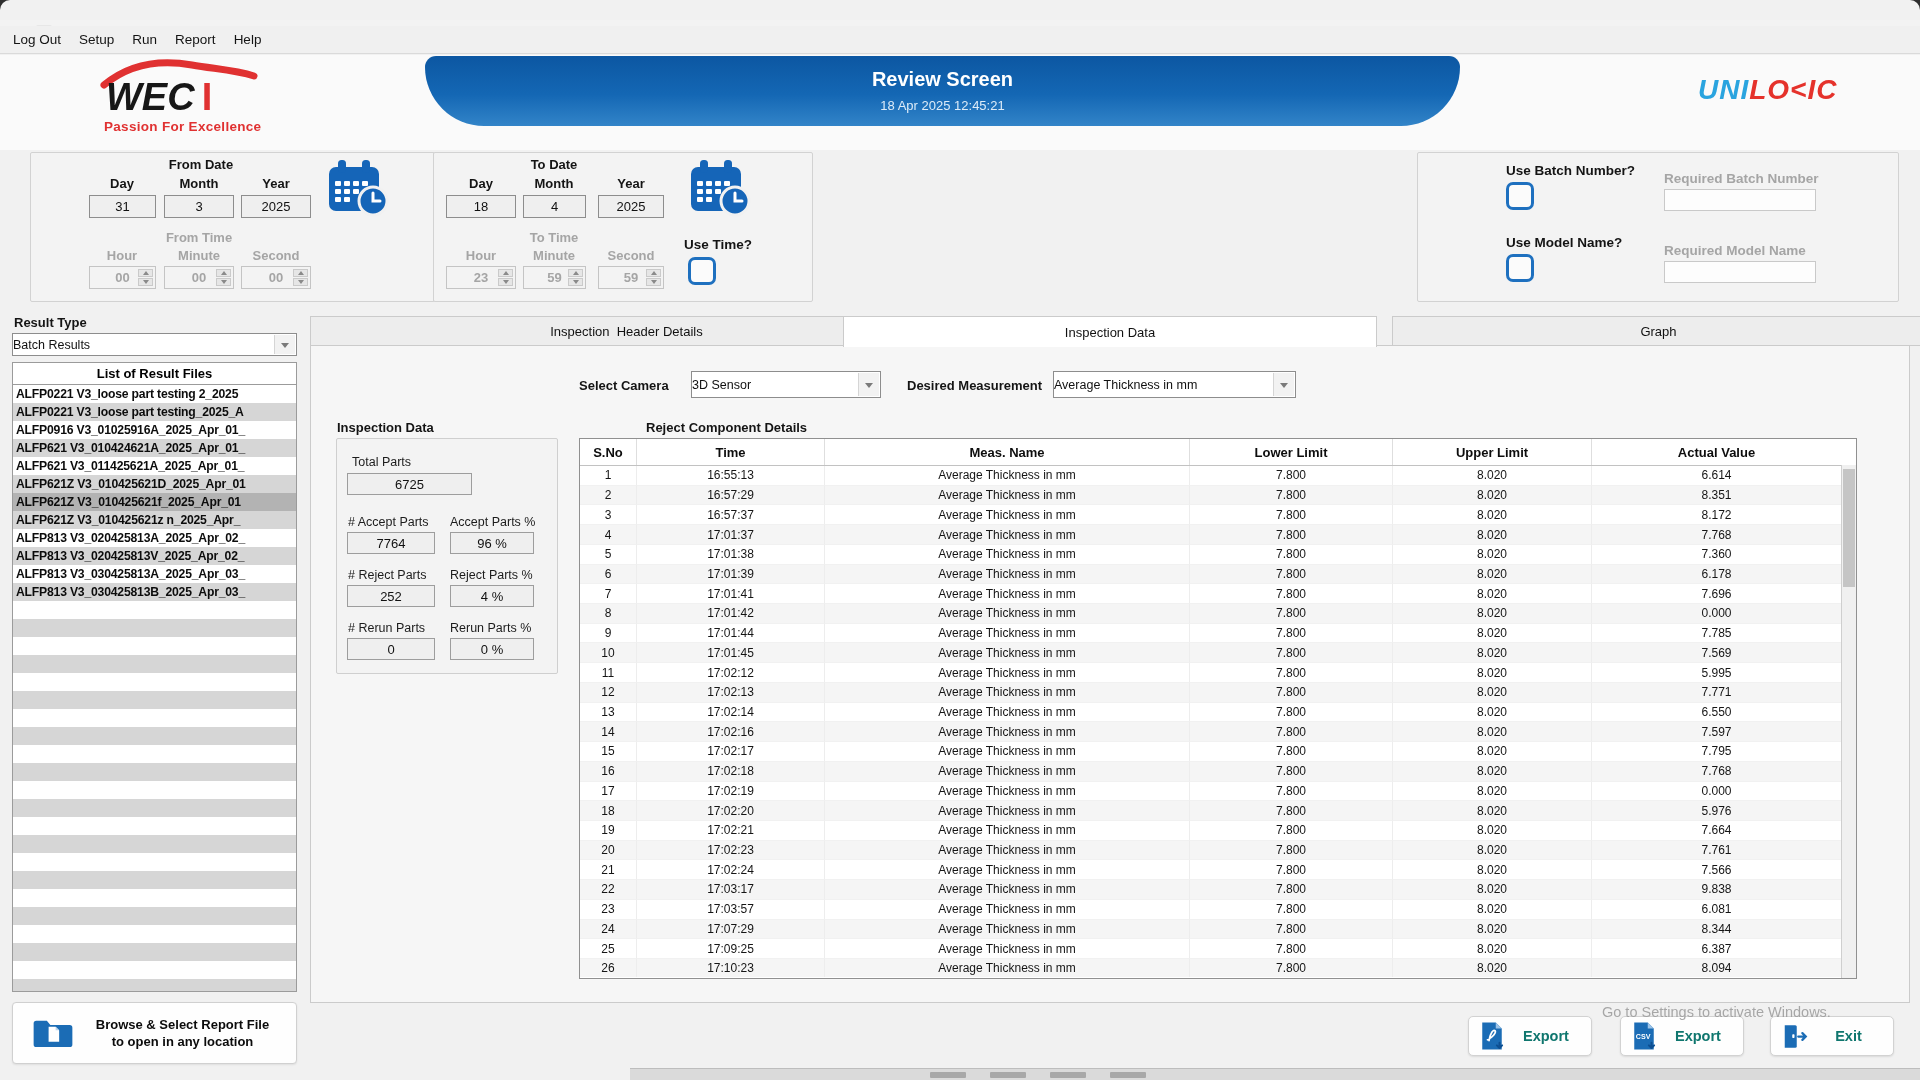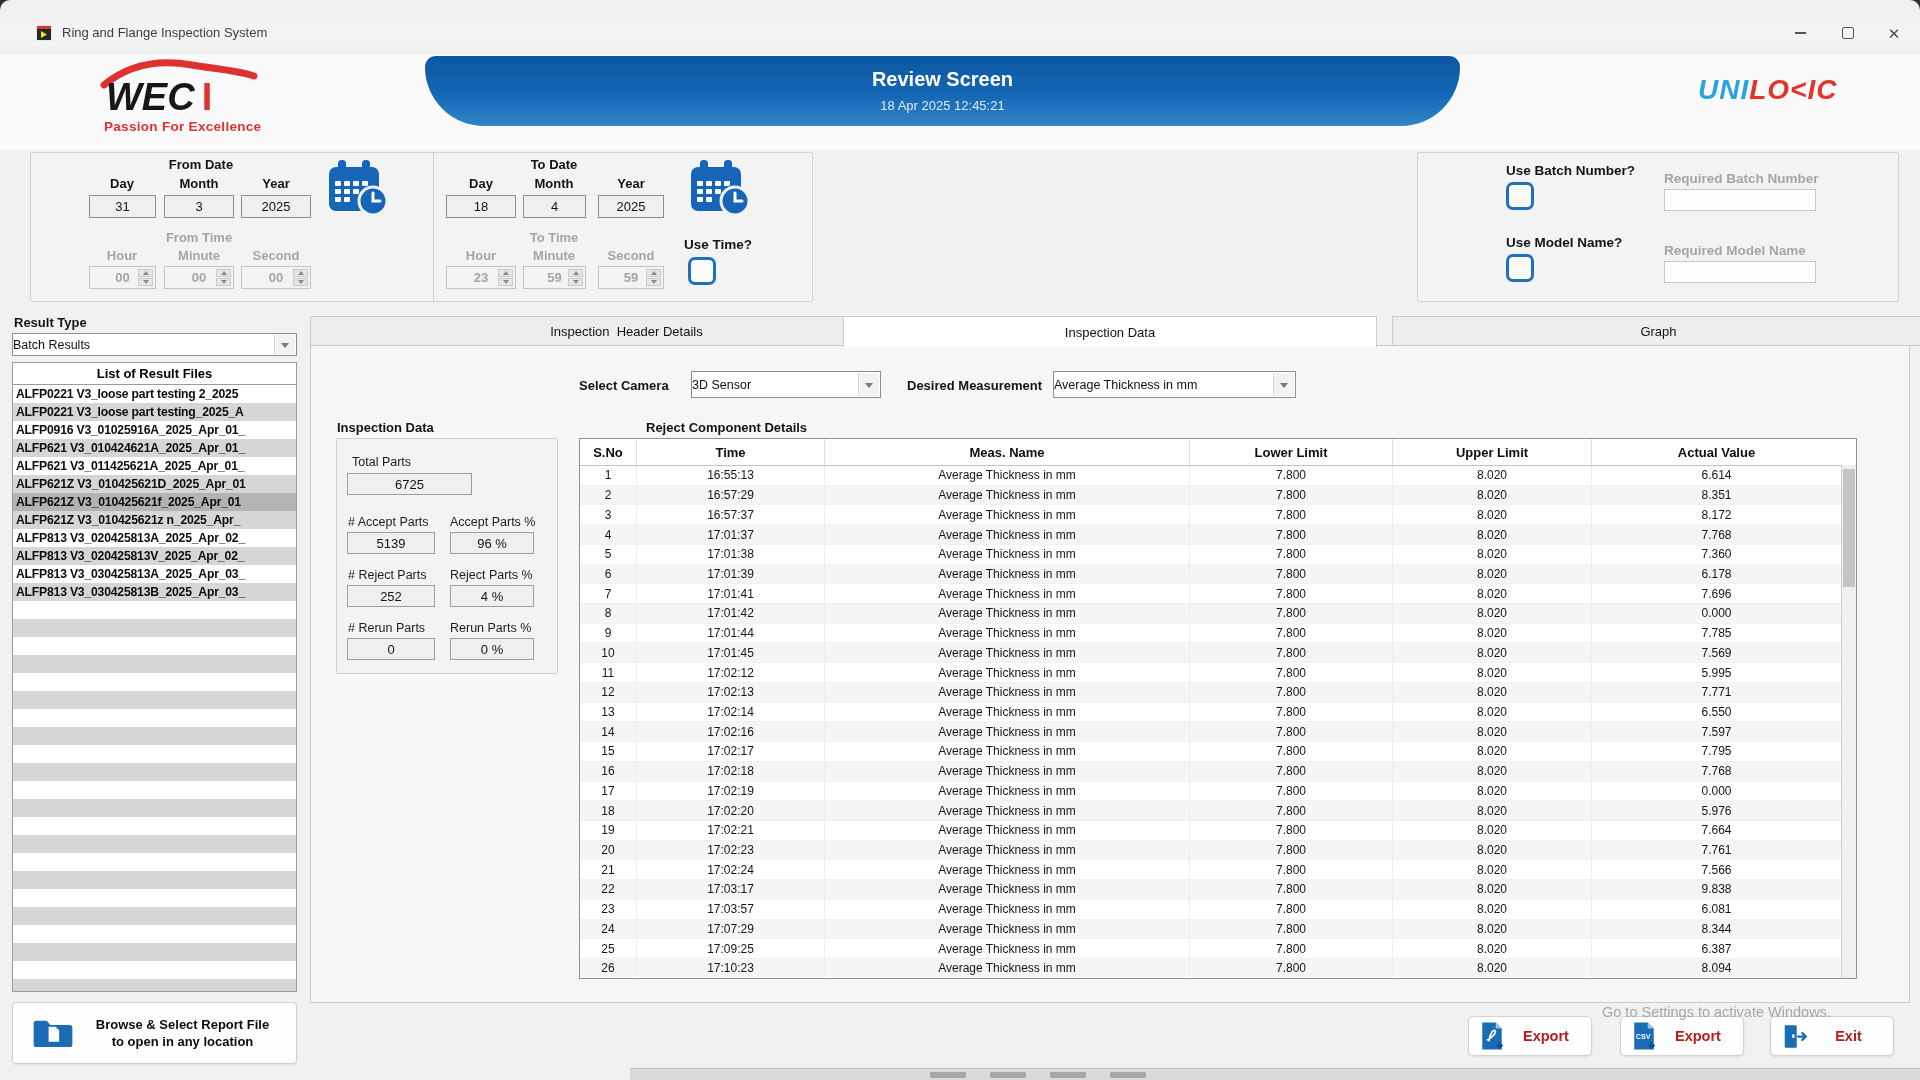--- a/index.html
+++ b/index.html
@@ -101,21 +101,21 @@
   .t-row > div{display:flex;align-items:center;justify-content:center;font-size:12px;color:#151515;
                border-right:1px solid #ededed;border-bottom:1px solid #f1f1f1;box-sizing:border-box;}
   .t-row > div:last-child{border-right:none;}
   .rt-scroll{position:absolute;right:0;top:26px;bottom:0;width:15px;background:#f0f0f0;border-left:1px solid #cfcfcf;box-sizing:border-box;}
   .rt-thumb{position:absolute;left:1px;right:1px;top:4px;height:118px;background:#c5c5c5;}
 
   
   .btn{position:absolute;top:1016px;width:124px;height:40px;box-sizing:border-box;background:#fefefe;border:1px solid #d2d2d2;
        border-radius:5px;box-shadow:0 1px 2px rgba(0,0,0,.1);display:flex;align-items:center;}
   .btn .ic{margin-left:10px;flex:none;display:flex;}
-  .btn .lab{flex:1;text-align:center;font-size:14.5px;font-weight:bold;color:#b91c1c;margin-right:4px;}
+  .btn .lab{flex:1;text-align:center;font-size:14.5px;font-weight:bold;color:#0f766e;margin-right:4px;}
   .btn-pdf{left:1468px;} .btn-csv{left:1620px;} .btn-exit{left:1770px;}
   .wm{position:absolute;color:#9a9a9a;opacity:.85;white-space:nowrap;}
   .wm1{left:1602px;top:978px;font-size:21px;}
   .wm2{left:1602px;top:1004px;font-size:14.5px;}
   .bottom-strip{position:absolute;left:630px;top:1068px;width:1290px;height:12px;background:#dadada;border-top:1px solid #bdbdbd;box-sizing:border-box;}
   .strip-mark{position:absolute;top:3px;height:6px;width:36px;background:#a8a8a8;border-radius:1px;}
 </style>
 </head>
 <body>
 
@@ -134,20 +134,28 @@
           <span class="bar"></span>
         </div>
     <div class="wc wc-max">
           <span class="box"></span>
         </div>
     <div class="wc wc-close">
           <span>✕</span>
         </div>
   </div>
 
+  <div class="menubar">
+
+  <div class="menu-item even">Log Out</div>
+        <div class="menu-item odd">Setup</div>
+        <div class="menu-item even">Run</div>
+        <div class="menu-item odd">Report</div>
+        <div class="menu-item even">Help</div>
+      </div>
 
   <div class="header-bg"></div>
   <div class="wec">
     <svg class="wec-swoosh" width="160" height="34" viewBox="0 0 160 34">
       <path d="M4 28 C28 8 58 2 92 8 C115 12 135 13 154 19" stroke="#e03131" stroke-width="7" fill="none" stroke-linecap="round"></path>
     </svg>
     <div class="wec-text"><span>WEC</span><span class="wec-bar">I</span></div>
     <div class="wec-tag">Passion For Excellence</div>
   </div>
   <div class="banner">
@@ -328,21 +336,21 @@
       <span>Average Thickness in mm</span>
       <span class="chev"></span>
     </div>
 
     <div class="clbl" style="left:26px;top:74px;">Inspection Data</div>
     <div class="sumbox">
       <div class="slbl" style="left:15px;top:16px;">Total Parts</div>
       <div class="sfld" style="left:10px;top:34px;width:125px;">6725</div>
       <div class="slbl" style="left:11px;top:76px;"># Accept Parts</div>
       <div class="slbl" style="left:113px;top:76px;">Accept Parts %</div>
-      <div class="sfld" style="left:10px;top:93px;width:88px;">5139</div>
+      <div class="sfld" style="left:10px;top:93px;width:88px;">7764</div>
       <div class="sfld" style="left:113px;top:93px;width:84px;">96 %</div>
       <div class="slbl" style="left:11px;top:129px;"># Reject Parts</div>
       <div class="slbl" style="left:113px;top:129px;">Reject Parts %</div>
       <div class="sfld" style="left:10px;top:146px;width:88px;">252</div>
       <div class="sfld" style="left:113px;top:146px;width:84px;">4 %</div>
       <div class="slbl" style="left:11px;top:182px;"># Rerun Parts</div>
       <div class="slbl" style="left:113px;top:182px;">Rerun Parts %</div>
       <div class="sfld" style="left:10px;top:199px;width:88px;">0</div>
       <div class="sfld" style="left:113px;top:199px;width:84px;">0 %</div>
     </div>

